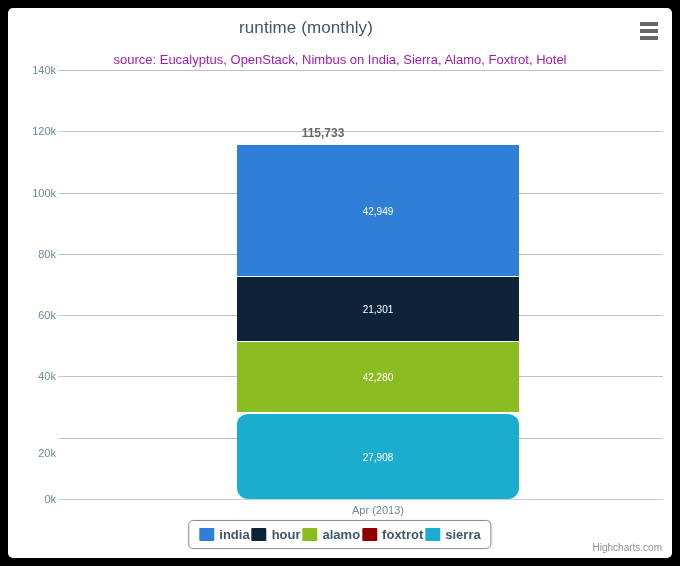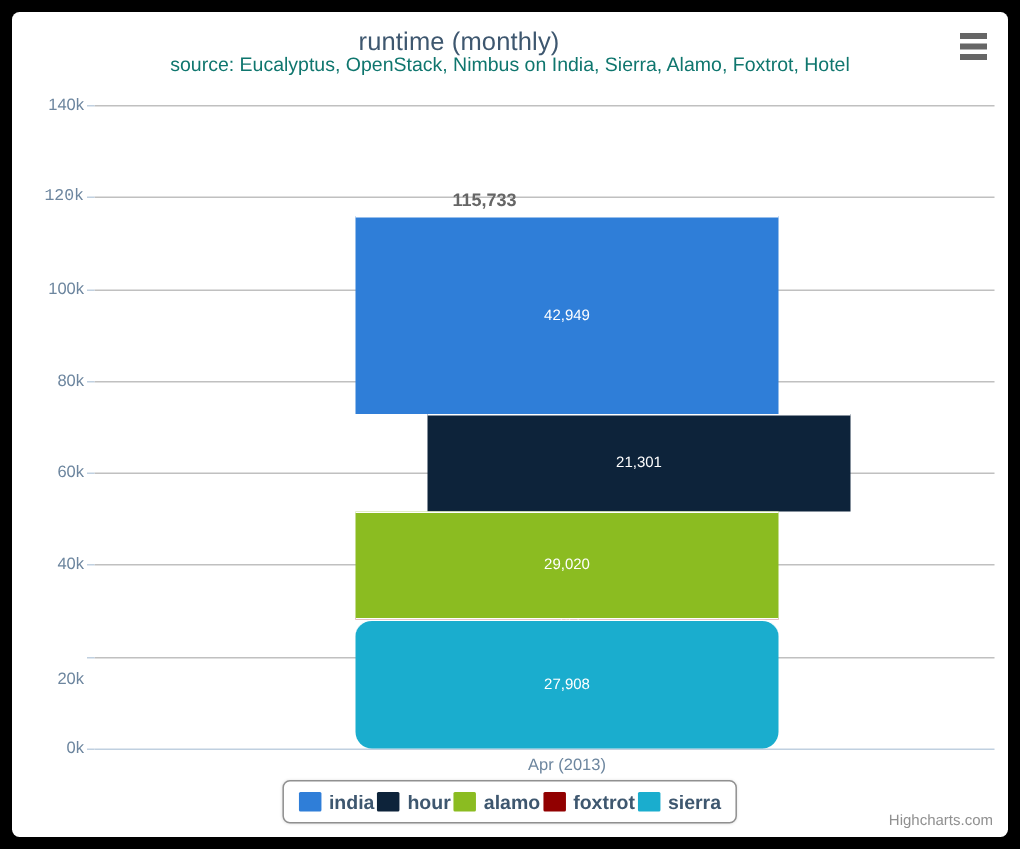--- a/index.html
+++ b/index.html
@@ -32,25 +32,25 @@
     top: 10px;
     width: 596px;
     text-align: center;
     font-size: 17px;
     color: #3E576F;
     letter-spacing: 0.1px;
   }
   #chart-subtitle {
     position: absolute;
     left: 0;
-    top: 27px;
+    top: 44px;
     width: 664px;
     text-align: center;
     font-size: 13px;
-    color: #0f766e;
+    color: #a21caf;
   }
 
   
   #export-menu-button {
     position: absolute;
     right: 10px;
     top: 11px;
     width: 26px;
     height: 24px;
     cursor: pointer;
@@ -230,21 +230,21 @@
     <span class="bar"></span>
   </div>
 
   <div id="y-axis-labels">
       <div class="y-label" style="top: 429px;">0k</div>
       <div class="y-label" style="top: 383px;">20k</div>
       <div class="y-label" style="top: 306.429px;">40k</div>
       <div class="y-label" style="top: 245.143px;">60k</div>
       <div class="y-label" style="top: 183.857px;">80k</div>
       <div class="y-label" style="top: 122.571px;">100k</div>
-      <div class="y-label" style="top: 61.2857px; font-family: Liberation Mono, monospace;">120k</div>
+      <div class="y-label" style="top: 61.2857px;">120k</div>
       <div class="y-label" style="top: 0px;">140k</div>
     </div>
   <div id="y-axis-title">hour</div>
 
   <div id="plot-area">
     <div id="gridlines">
         <div class="axis-line" style="top: 429px;"></div>
         <div class="tick-mark" style="top: 429px;"></div>
         <div class="gridline" style="top: 367.714px;"></div>
         <div class="tick-mark" style="top: 367.714px;"></div>
@@ -258,25 +258,25 @@
         <div class="tick-mark" style="top: 122.571px;"></div>
         <div class="gridline" style="top: 61.2857px;"></div>
         <div class="tick-mark" style="top: 61.2857px;"></div>
         <div class="gridline" style="top: 0px;"></div>
         <div class="tick-mark" style="top: 0px;"></div>
       </div>
     <div id="bar-stack" style="height: 354.639px;">
         <div class="bar-segment" style="height: 131.608px; background: rgb(47, 126, 216);">
           <span class="segment-label">42,949</span>
         </div>
-        <div class="bar-segment" style="height: 65.2724px; background: rgb(13, 35, 58); margin-left: 48px;">
+        <div class="bar-segment" style="height: 65.2724px; background: rgb(13, 35, 58);">
           <span class="segment-label">21,301</span>
         </div>
         <div class="bar-segment" style="height: 71.0301px; background: rgb(139, 188, 33);">
-          <span class="segment-label">29,020</span>
+          <span class="segment-label">42,280</span>
         </div>
         <div class="bar-segment" style="height: 1.21039px; background: rgb(145, 0, 0);">
           <span class="segment-label">395</span>
         </div>
         <div class="bar-segment" style="height: 85.5181px; background: rgb(26, 173, 206); border-radius: 11px;">
           <span class="segment-label">27,908</span>
         </div>
       </div>
   </div>
 

